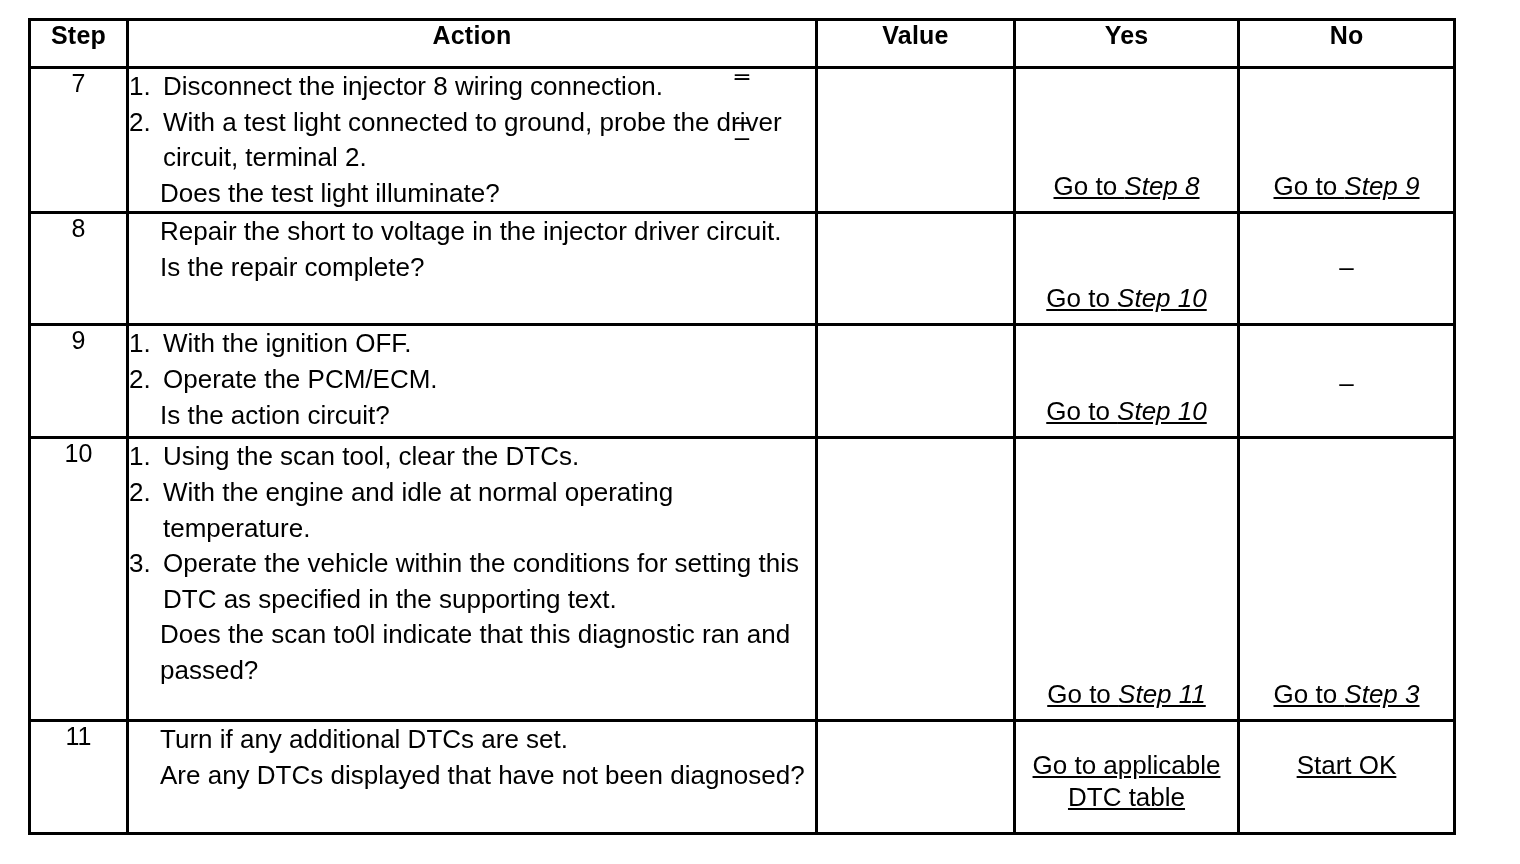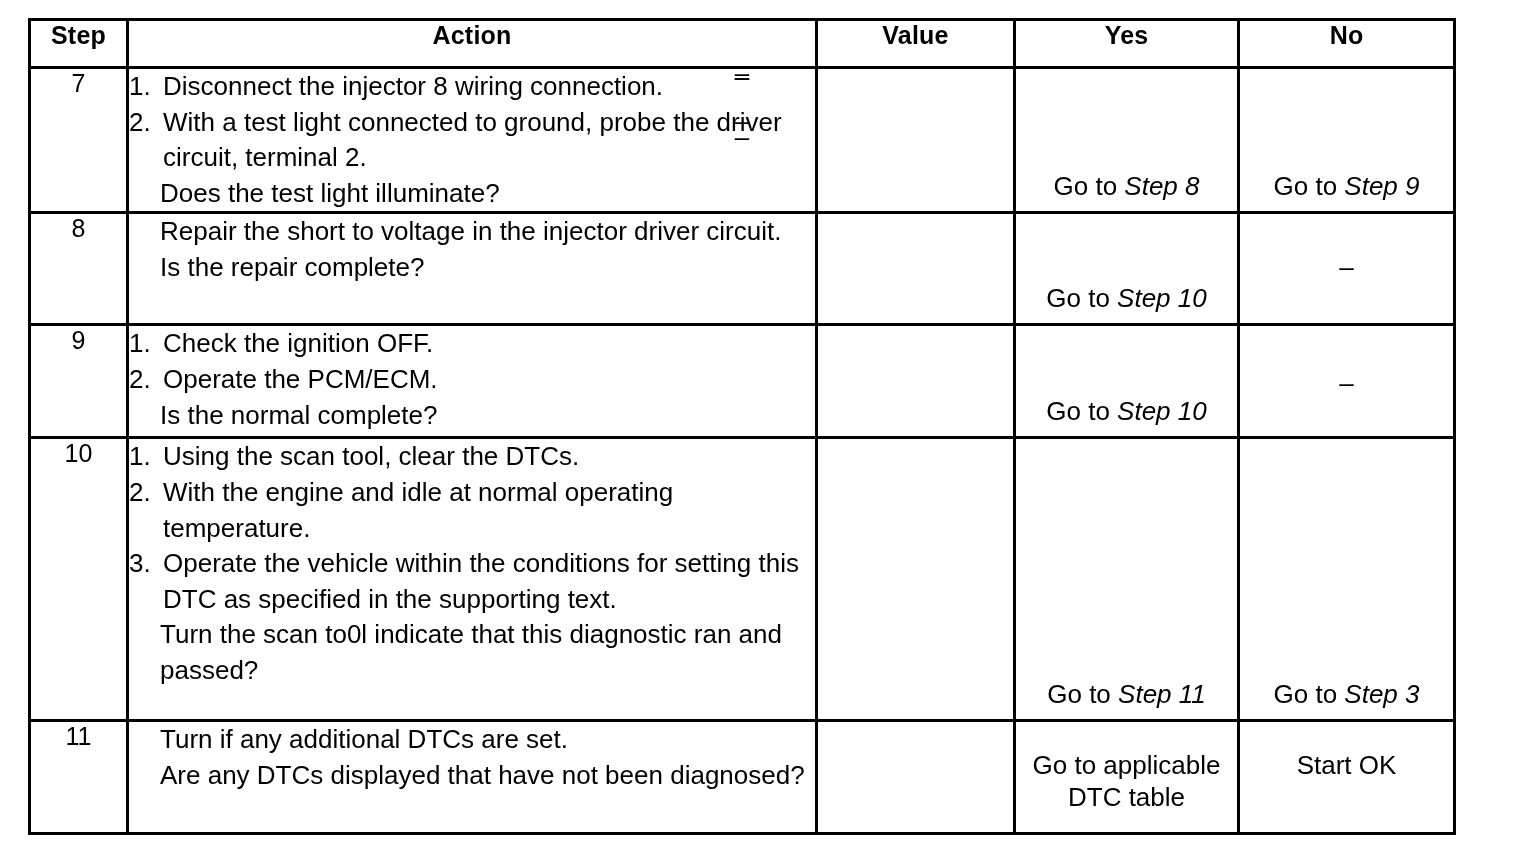--- a/index.html
+++ b/index.html
@@ -98,20 +98,21 @@
     text-align: center;
     position: relative;
   }
   .yn-inner {
     position: absolute;
     left: 0;
     right: 0;
     bottom: 9px;
     text-align: center;
     line-height: 1.2;
+    text-decoration: underline;
   }
   .yn-dash {
     position: absolute;
     left: 0;
     right: 0;
     text-align: center;
   }
   em.step-ref {
     font-style: italic;
   }
@@ -194,27 +195,27 @@
         <td class="yn-cell">
           <span class="yn-dash dash-r8">–</span>
         </td>
       </tr>
 
       <tr style="height:113px;">
         <td class="step-cell">9</td>
         <td class="action-cell">
           <div class="act-line">
             <span class="act-num">1.</span>
-            <span class="act-txt">Check the ignition OFF.</span>
+            <span class="act-txt">With the ignition OFF.</span>
           </div>
           <div class="act-line">
             <span class="act-num">2.</span>
             <span class="act-txt">Operate the PCM/ECM.</span>
           </div>
-          <span class="act-plain">Is the normal complete?</span>
+          <span class="act-plain">Is the action circuit?</span>
         </td>
         <td class="value-cell">
           <span class="yn-dash dash-r9">–</span>
         </td>
         <td class="yn-cell">
           <div class="yn-inner">
             <span>Go to </span><em class="step-ref">Step 10</em>
           </div>
         </td>
         <td class="yn-cell">
@@ -230,21 +231,21 @@
             <span class="act-txt">Using the scan tool, clear the DTCs.</span>
           </div>
           <div class="act-line">
             <span class="act-num">2.</span>
             <span class="act-txt">With the engine and idle at normal operating temperature.</span>
           </div>
           <div class="act-line">
             <span class="act-num">3.</span>
             <span class="act-txt">Operate the vehicle within the conditions for setting this DTC as specified in the supporting text.</span>
           </div>
-          <span class="act-plain">Turn the scan to0l indicate that this diagnostic ran and passed?</span>
+          <span class="act-plain">Does the scan to0l indicate that this diagnostic ran and passed?</span>
         </td>
         <td class="value-cell">
           <span class="yn-dash dash-r10">–</span>
         </td>
         <td class="yn-cell">
           <div class="yn-inner">
             <span>Go to </span><em class="step-ref">Step 11</em>
           </div>
         </td>
         <td class="yn-cell">

